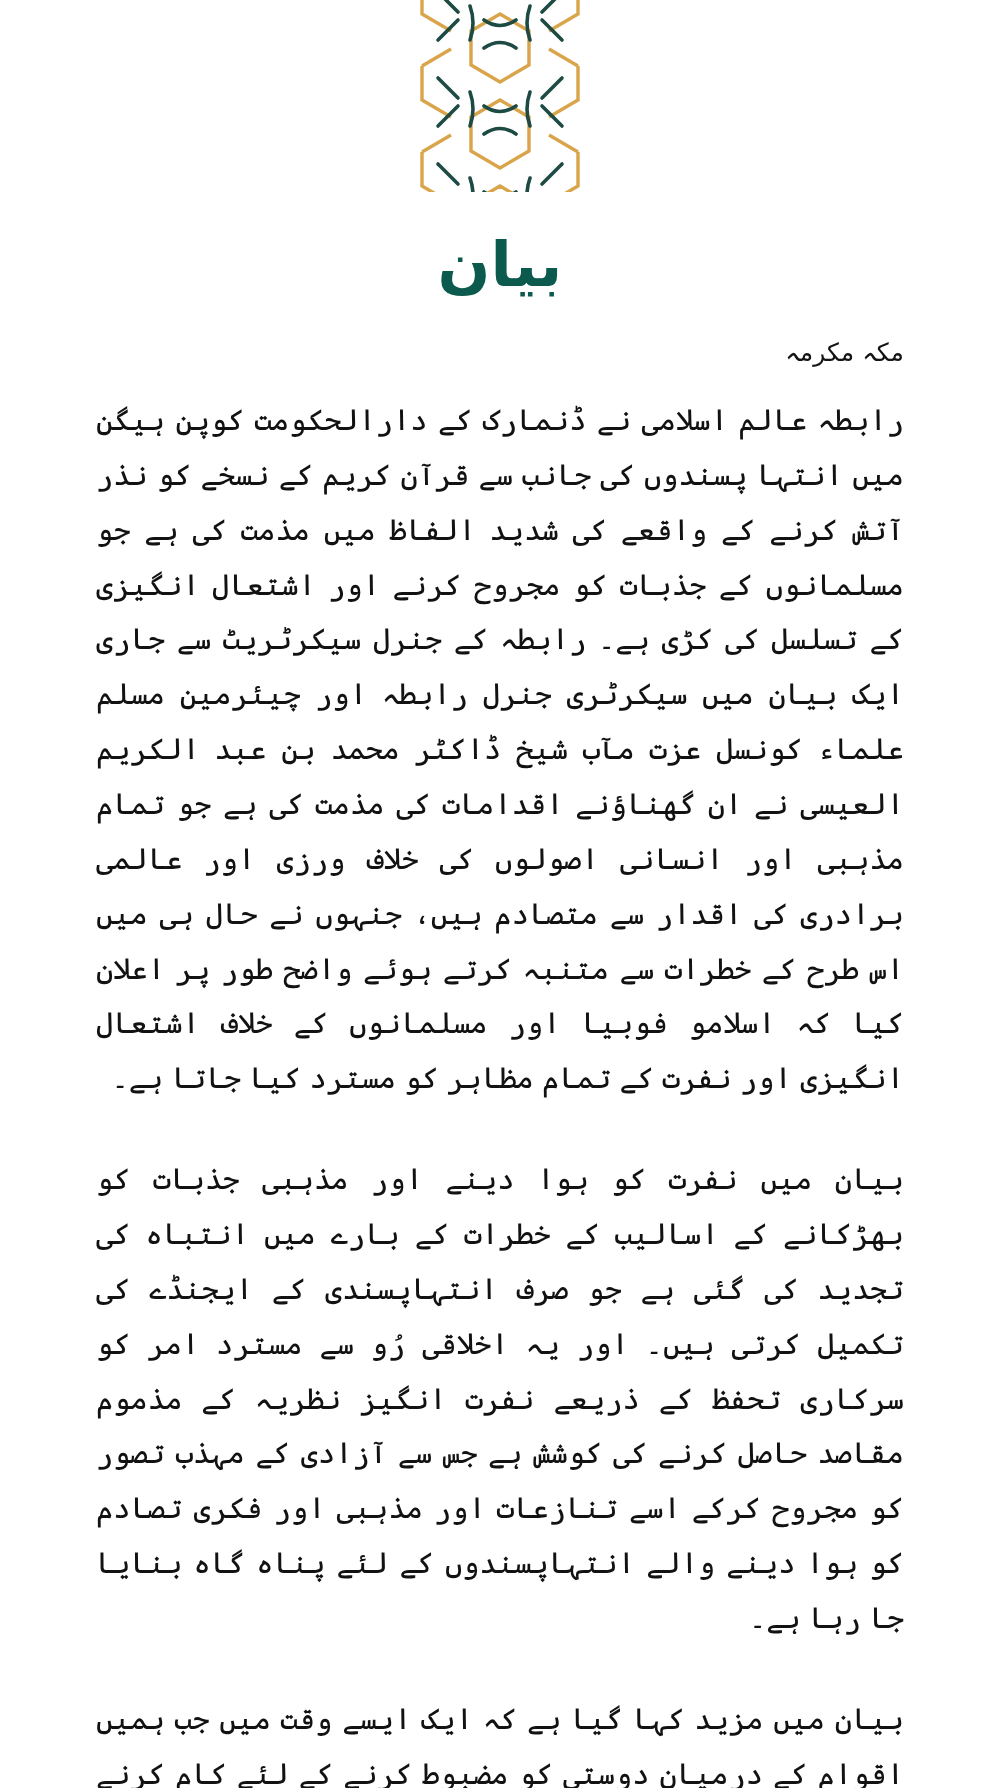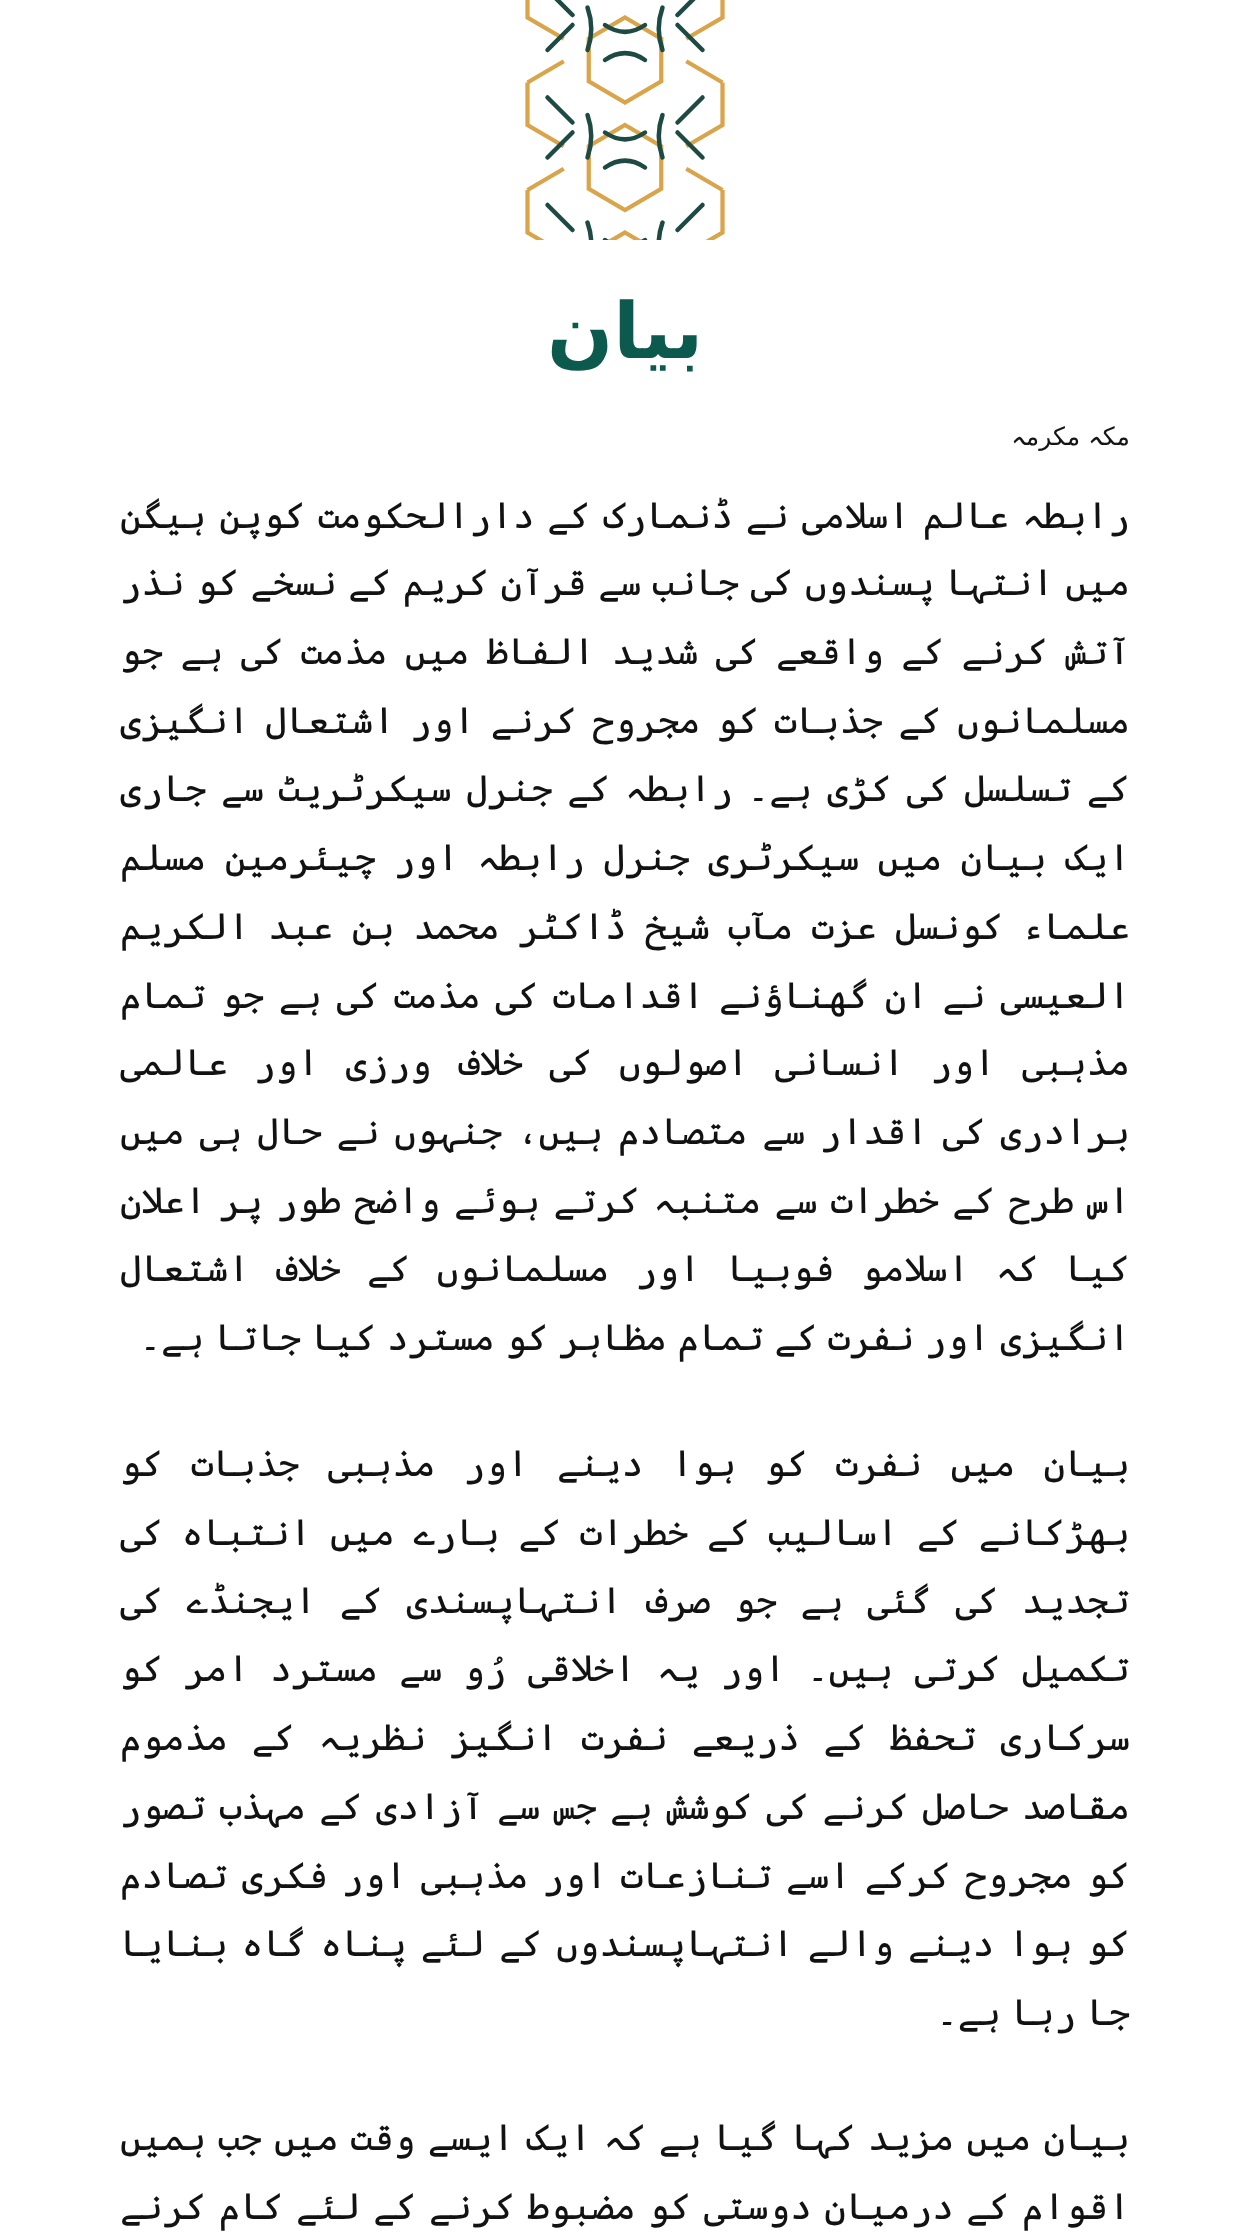--- a/index.html
+++ b/index.html
@@ -61,21 +61,21 @@
 
   
   .dateline-block {
     width: 100%;
     padding: 30px 96px 0 96px;
     text-align: right;
     flex: 0 0 auto;
   }
   .dateline {
     font-family: "DejaVu Sans", "Liberation Sans", sans-serif;
-    font-size: 20px;
+    font-size: 25px;
     color: #141414;
     direction: rtl;
     line-height: 1.5;
   }
 
   
   .body-block {
     flex: 1 1 auto;
     padding: 22px 96px 0 96px;
     direction: rtl;

